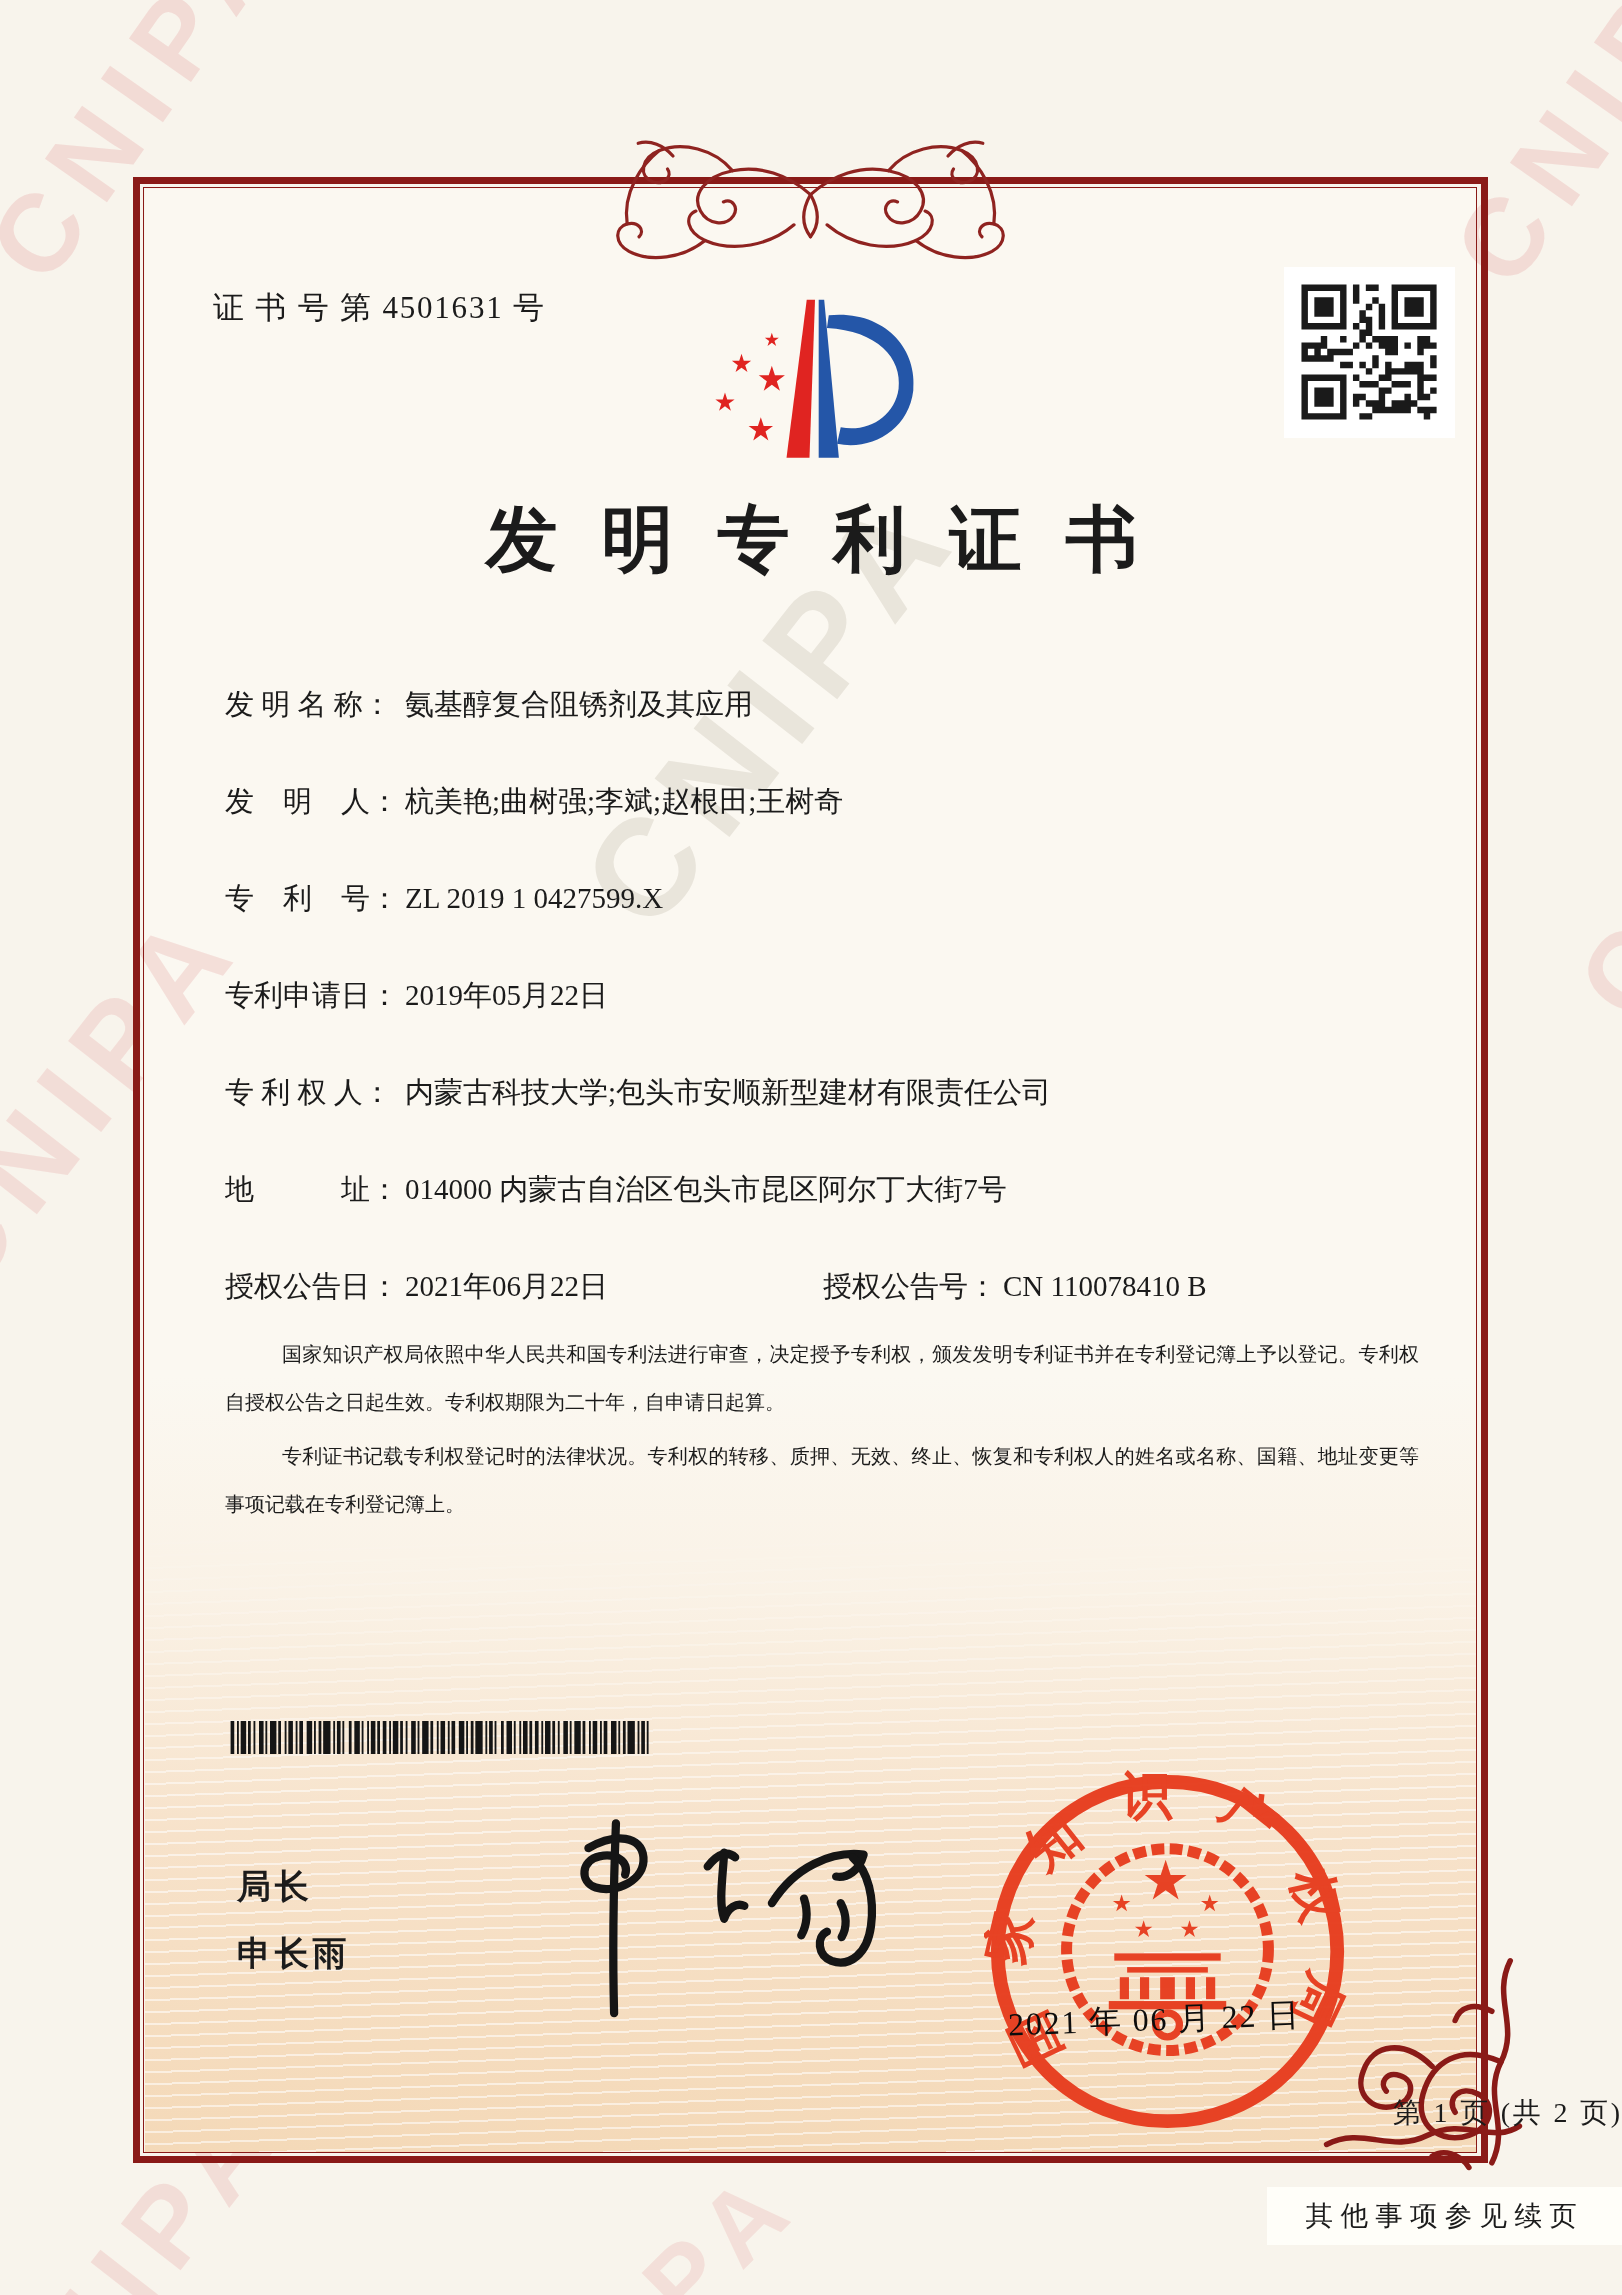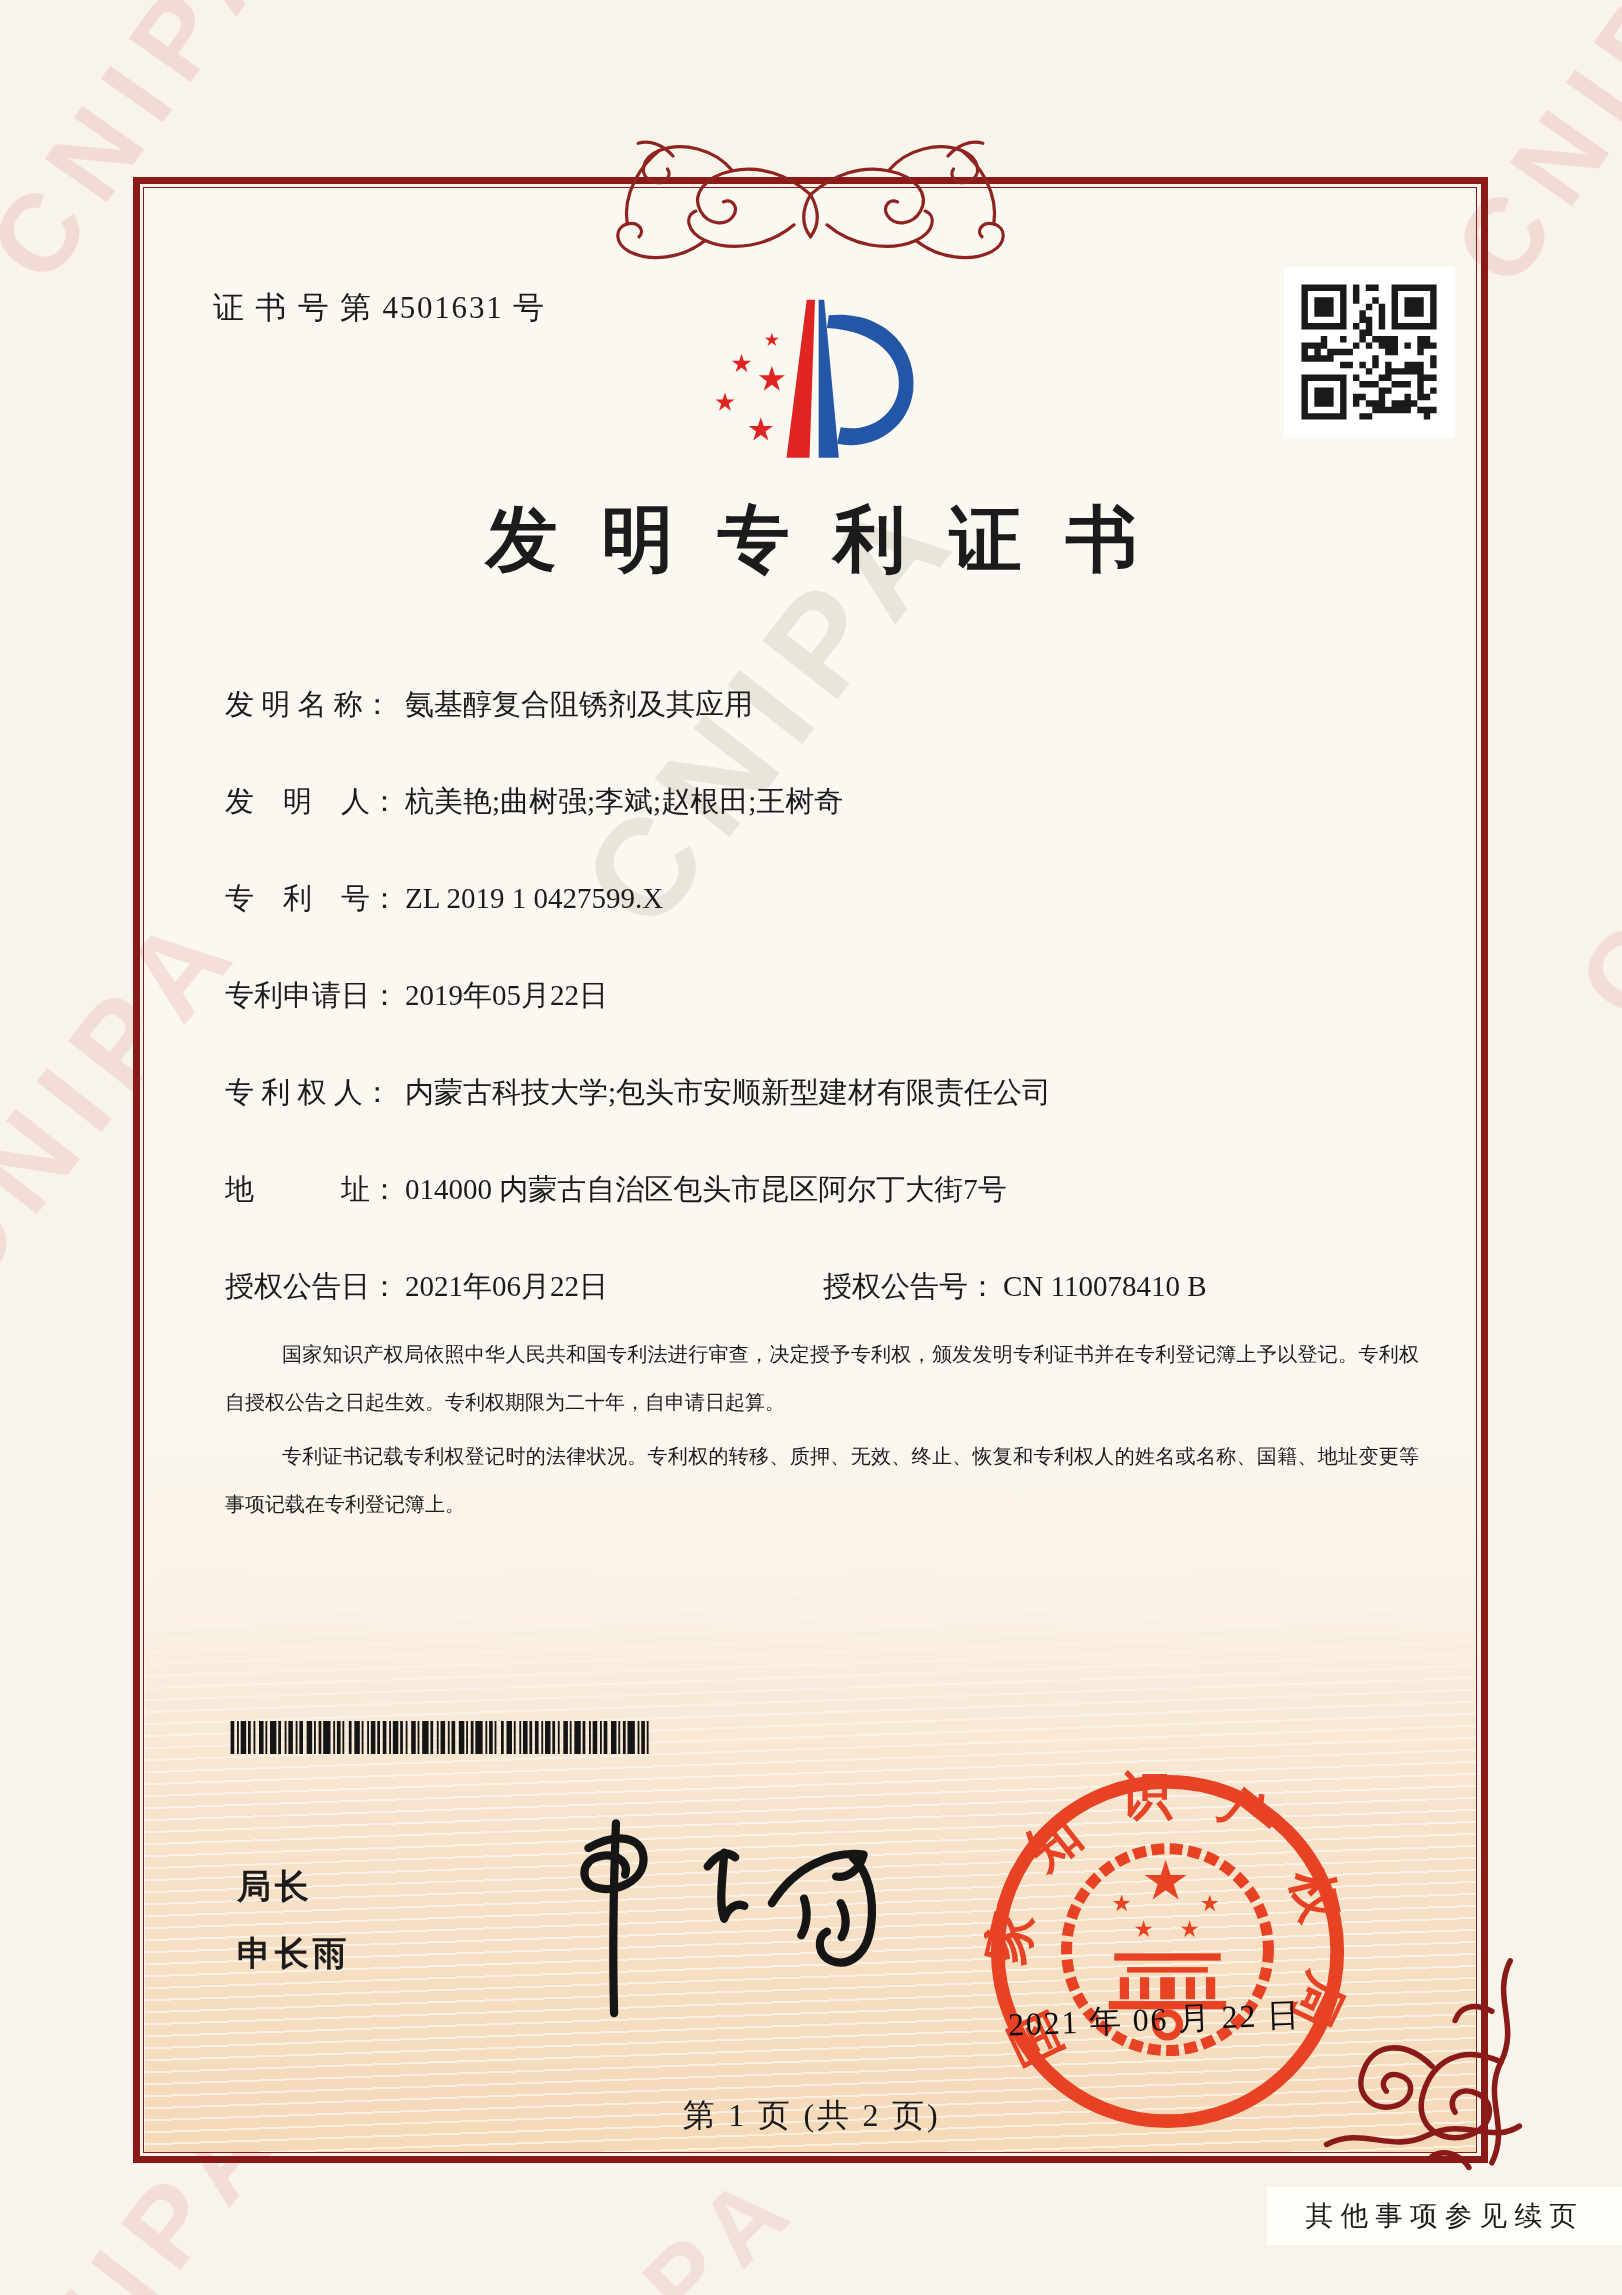--- a/index.html
+++ b/index.html
@@ -56,21 +56,21 @@
   .officer{position:absolute;left:237px;font-family:"Liberation Sans","DejaVu Sans",sans-serif;
     font-size:34px;font-weight:600;letter-spacing:3.7px;}
   .officer.title-line{top:1864px;}
   .officer.name-line{top:1931px;}
   .sig{position:absolute;left:478px;top:1816px;}
   
   .seal{position:absolute;left:984px;top:1768px;opacity:.96;}
   .seal-date{position:absolute;left:1008px;top:1998px;width:312px;font-size:32px;
     letter-spacing:1.8px;color:#0d0d0d;transform:rotate(-2deg);white-space:nowrap;}
   
-  .page-num{position:absolute;left:0;right:0;top:2094px;text-align:center;font-size:32px;letter-spacing:2.8px;}
+  .page-num{position:absolute;left:0;right:0;top:2094px;text-align:right;font-size:28px;letter-spacing:2.8px;}
   .footer-band{position:absolute;left:0;right:0;top:2187px;text-align:right;}
   .footer-band span{display:inline-block;background:#fffef9;padding:11px 39px;
     font-size:27.5px;letter-spacing:7.3px;}
 </style>
 </head>
 <body>
 
 <div class="page">
 
   <div class="inner-bg"></div>

